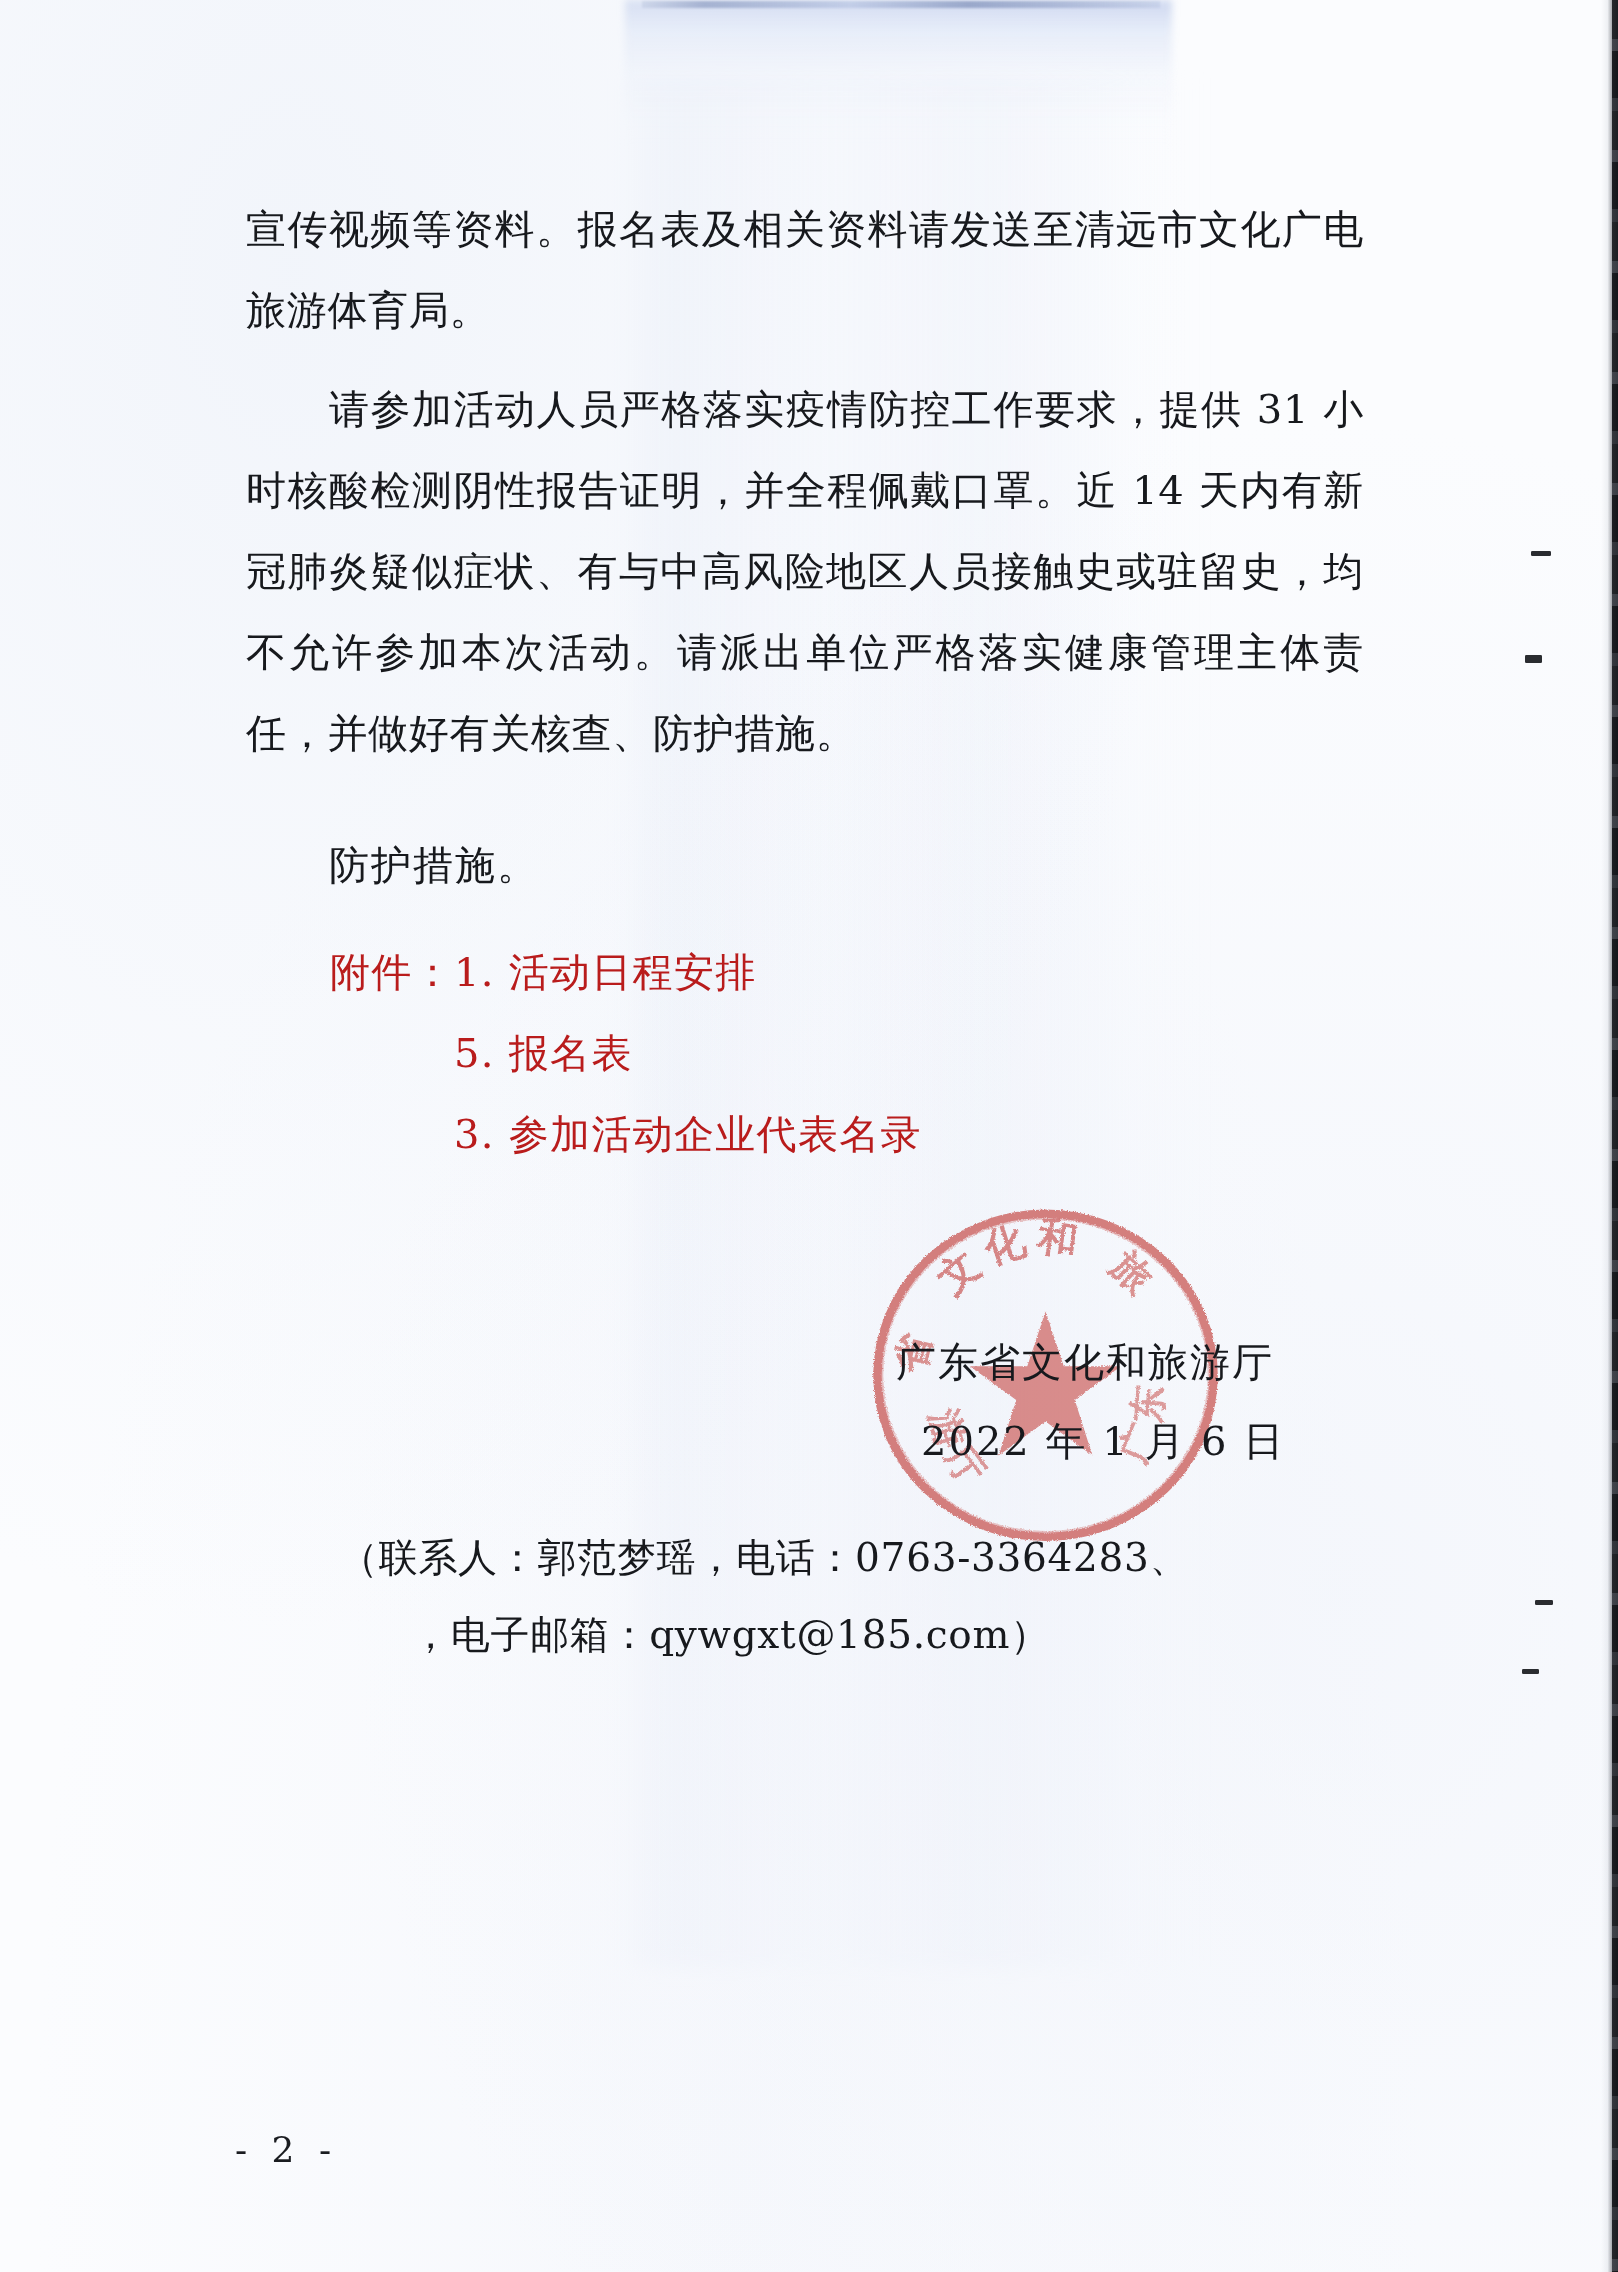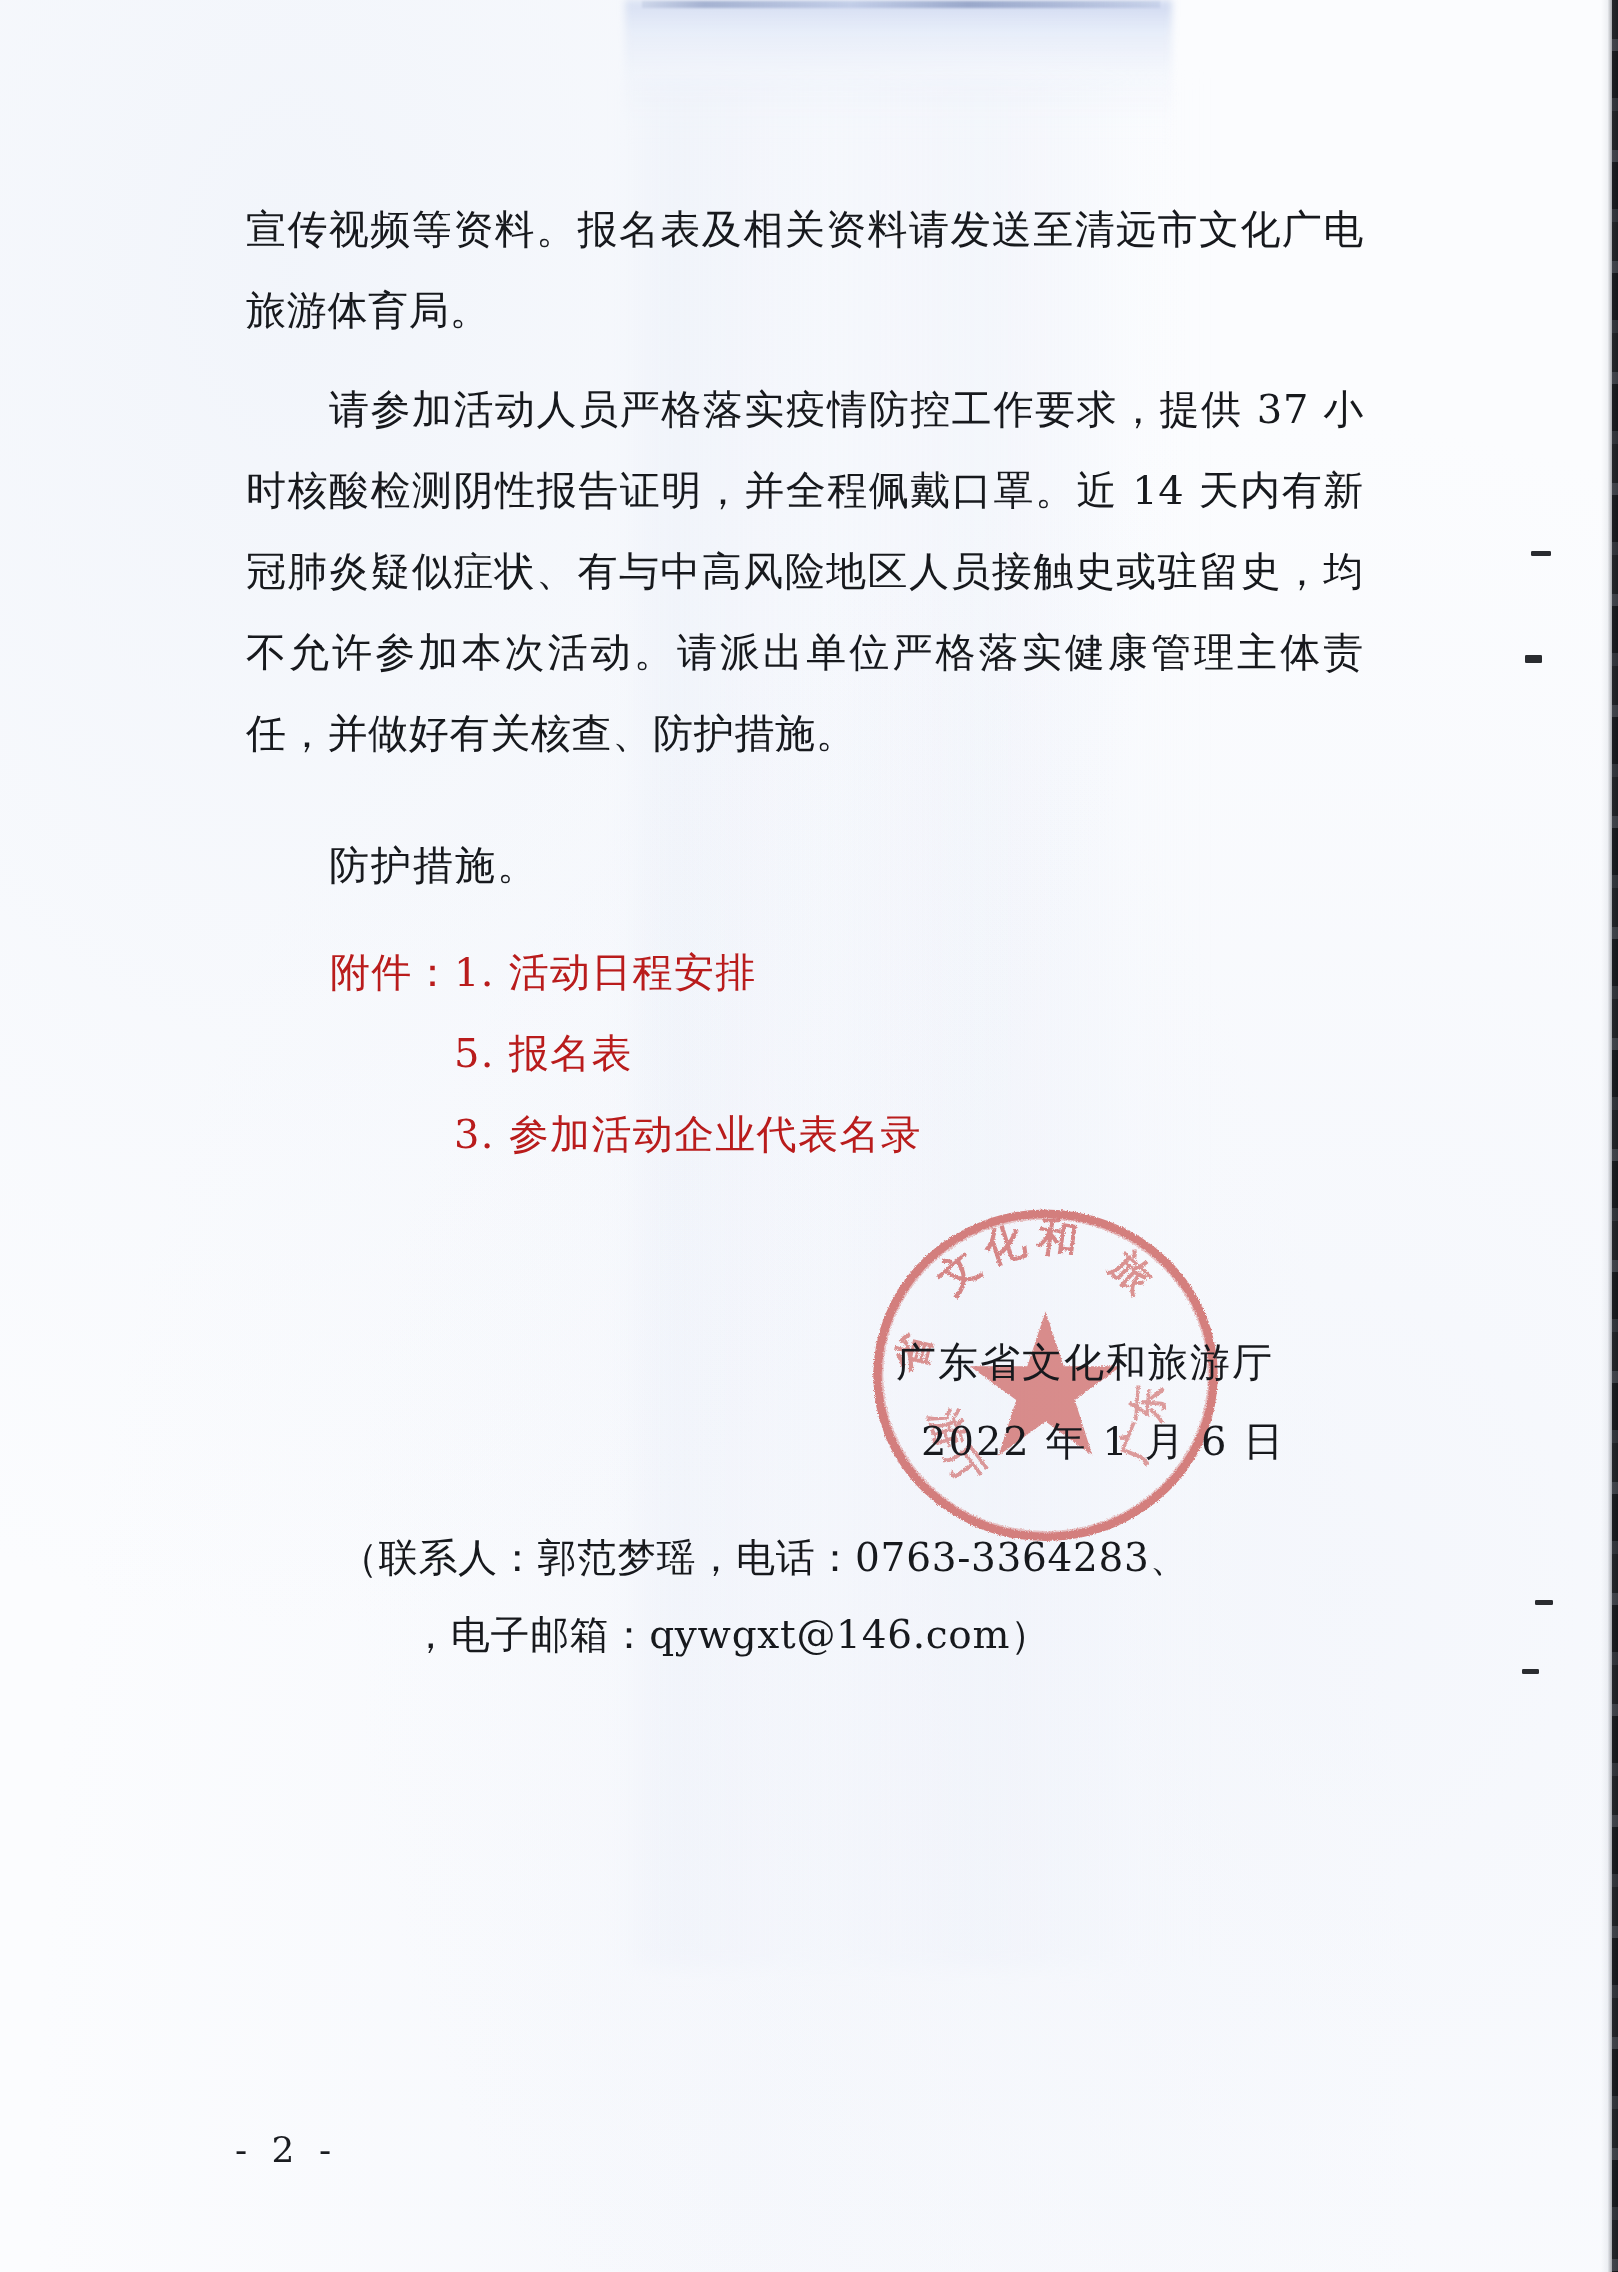--- a/index.html
+++ b/index.html
@@ -210,21 +210,21 @@
 
   <div class="scan-right-edge"></div>
   <div class="edge-tick" style="left:1531px; top:551px; width:19.5px; height:5.2px;"></div>
   <div class="edge-tick" style="left:1525px; top:655px; width:17px; height:7.8px;"></div>
   <div class="edge-tick" style="left:1535px; top:1600px; width:18px; height:4.6px;"></div>
   <div class="edge-tick" style="left:1522px; top:1669px; width:17px; height:4.6px;"></div>
 
   <div class="body-text">
     <p class="para">宣传视频等资料。报名表及相关资料请发送至清远市文化广电旅游体育局。</p>
     <div class="spacer-sm"></div>
-    <p class="para indent">请参加活动人员严格落实疫情防控工作要求，提供 37 小时核酸检测阴性报告证明，并全程佩戴口罩。近 14 天内有新冠肺炎疑似症状、有与中高风险地区人员接触史或驻留史，均不允许参加本次活动。请派出单位严格落实健康管理主体责任，并做好有关核查、防护措施。</p>
+    <p class="para indent">请参加活动人员严格落实疫情防控工作要求，提供 31 小时核酸检测阴性报告证明，并全程佩戴口罩。近 14 天内有新冠肺炎疑似症状、有与中高风险地区人员接触史或驻留史，均不允许参加本次活动。请派出单位严格落实健康管理主体责任，并做好有关核查、防护措施。</p>
     <div class="spacer-md"></div>
     <p class="para indent loose">防护措施。</p>
   </div>
 
   <div class="attachments">
     <div class="attach-line">
       <span>附件：</span><span>1. 活动日程安排</span>
     </div>
     <div class="attach-line sub">5. 报名表</div>
     <div class="attach-line sub">3. 参加活动企业代表名录</div>
@@ -268,19 +268,19 @@
     </svg>
   </div>
 
   <div class="signature">
     <div>广东省文化和旅游厅</div>
     <div class="sig-date">2022 年 1 月 6 日</div>
   </div>
 
   <div class="contact">
     <div class="contact-line-1 mono">（联系人：郭范梦瑶，电话：0763-3364283、</div>
-    <div class="contact-line-2 mono">，电子邮箱：qywgxt@146.com）</div>
+    <div class="contact-line-2 mono">，电子邮箱：qywgxt@185.com）</div>
   </div>
 
   <div class="page-number">- 2 -</div>
 
 </div>
 
 
 </body></html>

